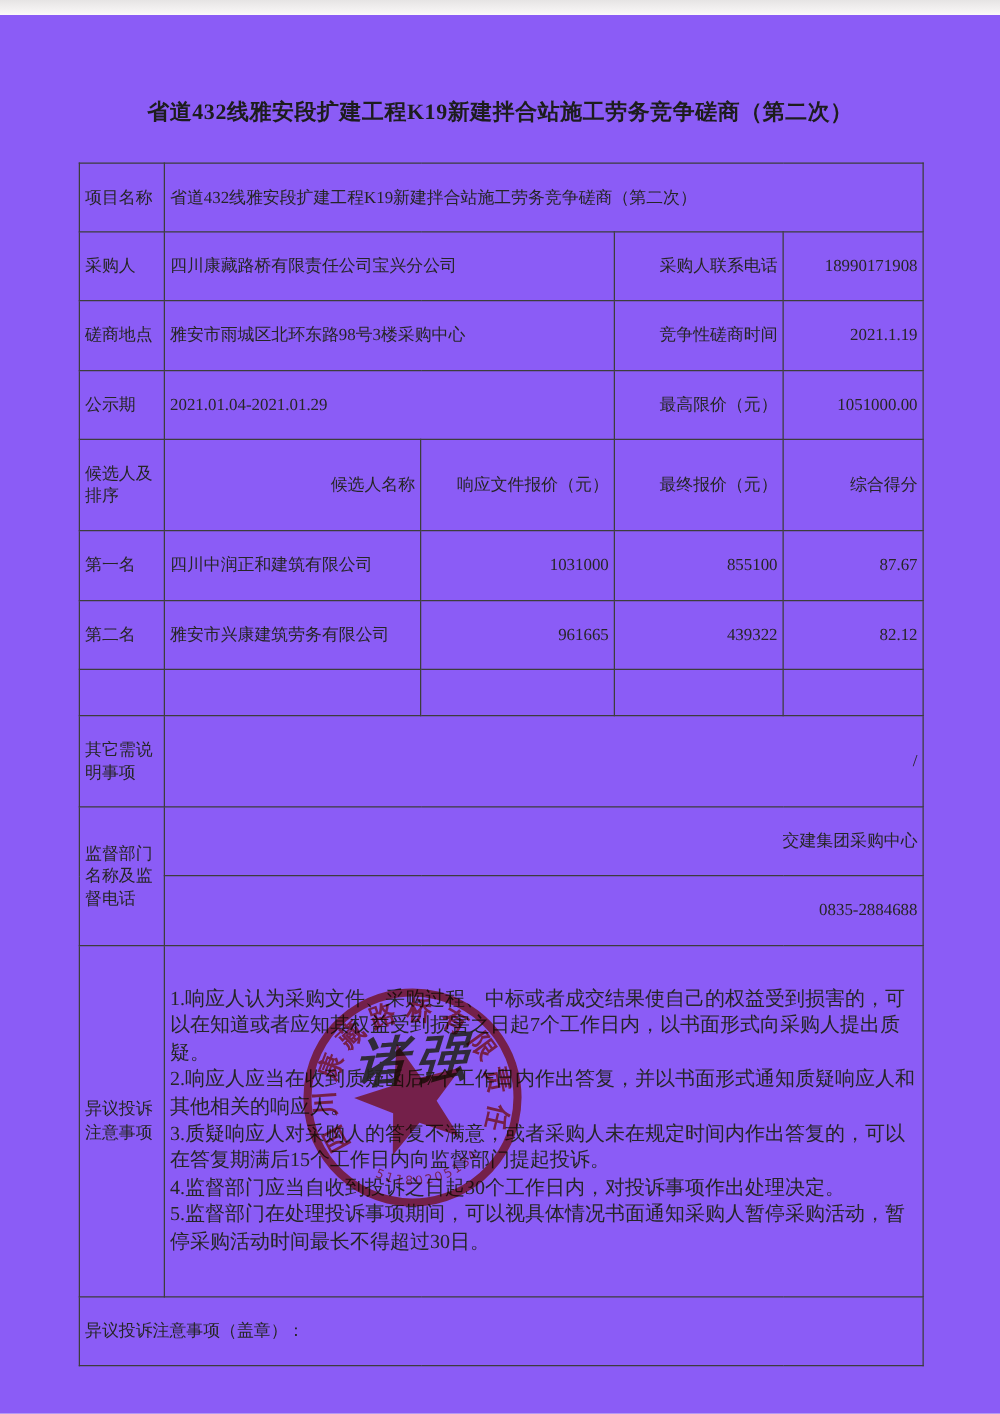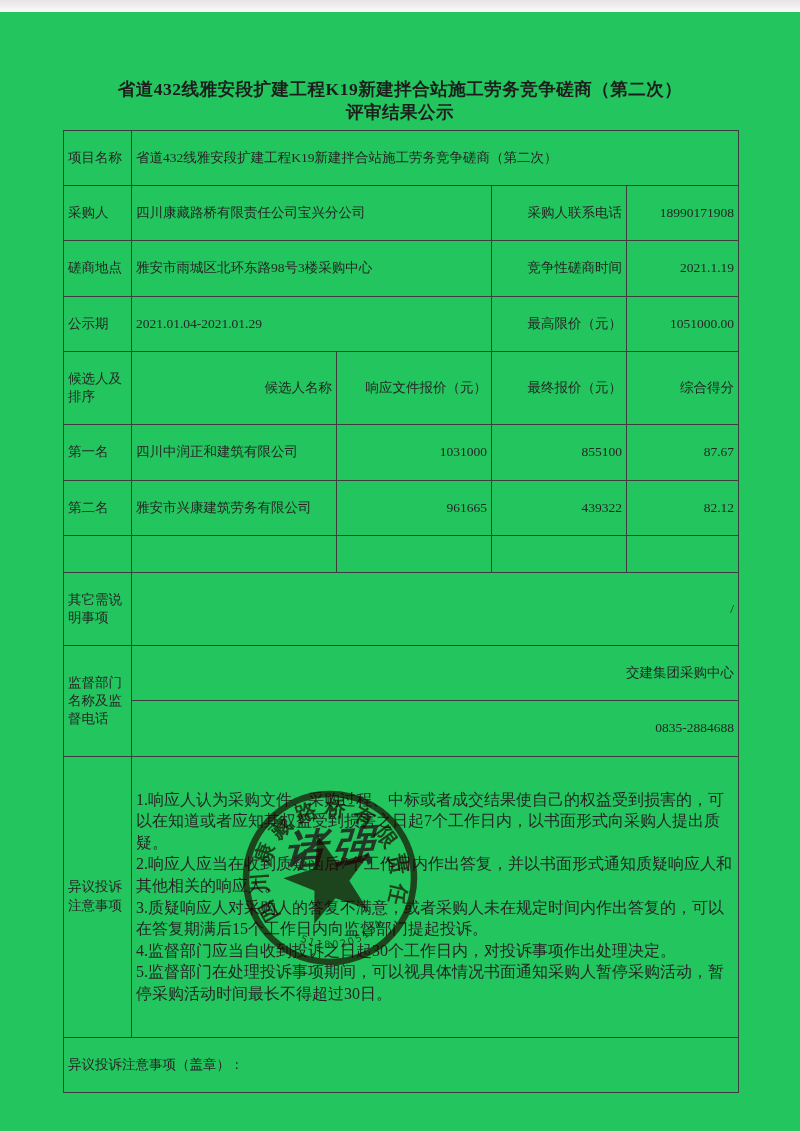--- a/index.html
+++ b/index.html
@@ -6,21 +6,21 @@
   body{
     width:800px;height:1131px;
     background:#f2f0f0;
     font-family:"Liberation Serif","DejaVu Serif",serif;
     color:#262626;
     -webkit-font-smoothing:antialiased;
   }
   .page{
     position:relative;
     width:800px;height:1131px;
-    background:#22c55e;
+    background:#8b5cf6;
     overflow:hidden;
   }
   .scan-edge{
     position:absolute;top:0;left:0;right:0;height:12px;
     background:linear-gradient(#e6e4e4,#fbf9f9);
   }
   .doc-title{
     position:absolute;top:78px;left:0;width:100%;
     text-align:center;
     font-weight:bold;
@@ -78,21 +78,20 @@
   }
 </style>
 </head>
 <body>
 
 <div class="page">
   <div class="scan-edge"></div>
 
   <div class="doc-title">
     <div>省道432线雅安段扩建工程K19新建拌合站施工劳务竞争磋商（第二次）</div>
-    <div>评审结果公示</div>
   </div>
 
   <table class="result">
     <colgroup>
       <col style="width:68px">
         <col style="width:205px">
         <col style="width:155px">
         <col style="width:135px">
         <col style="width:112px">
     </colgroup>

